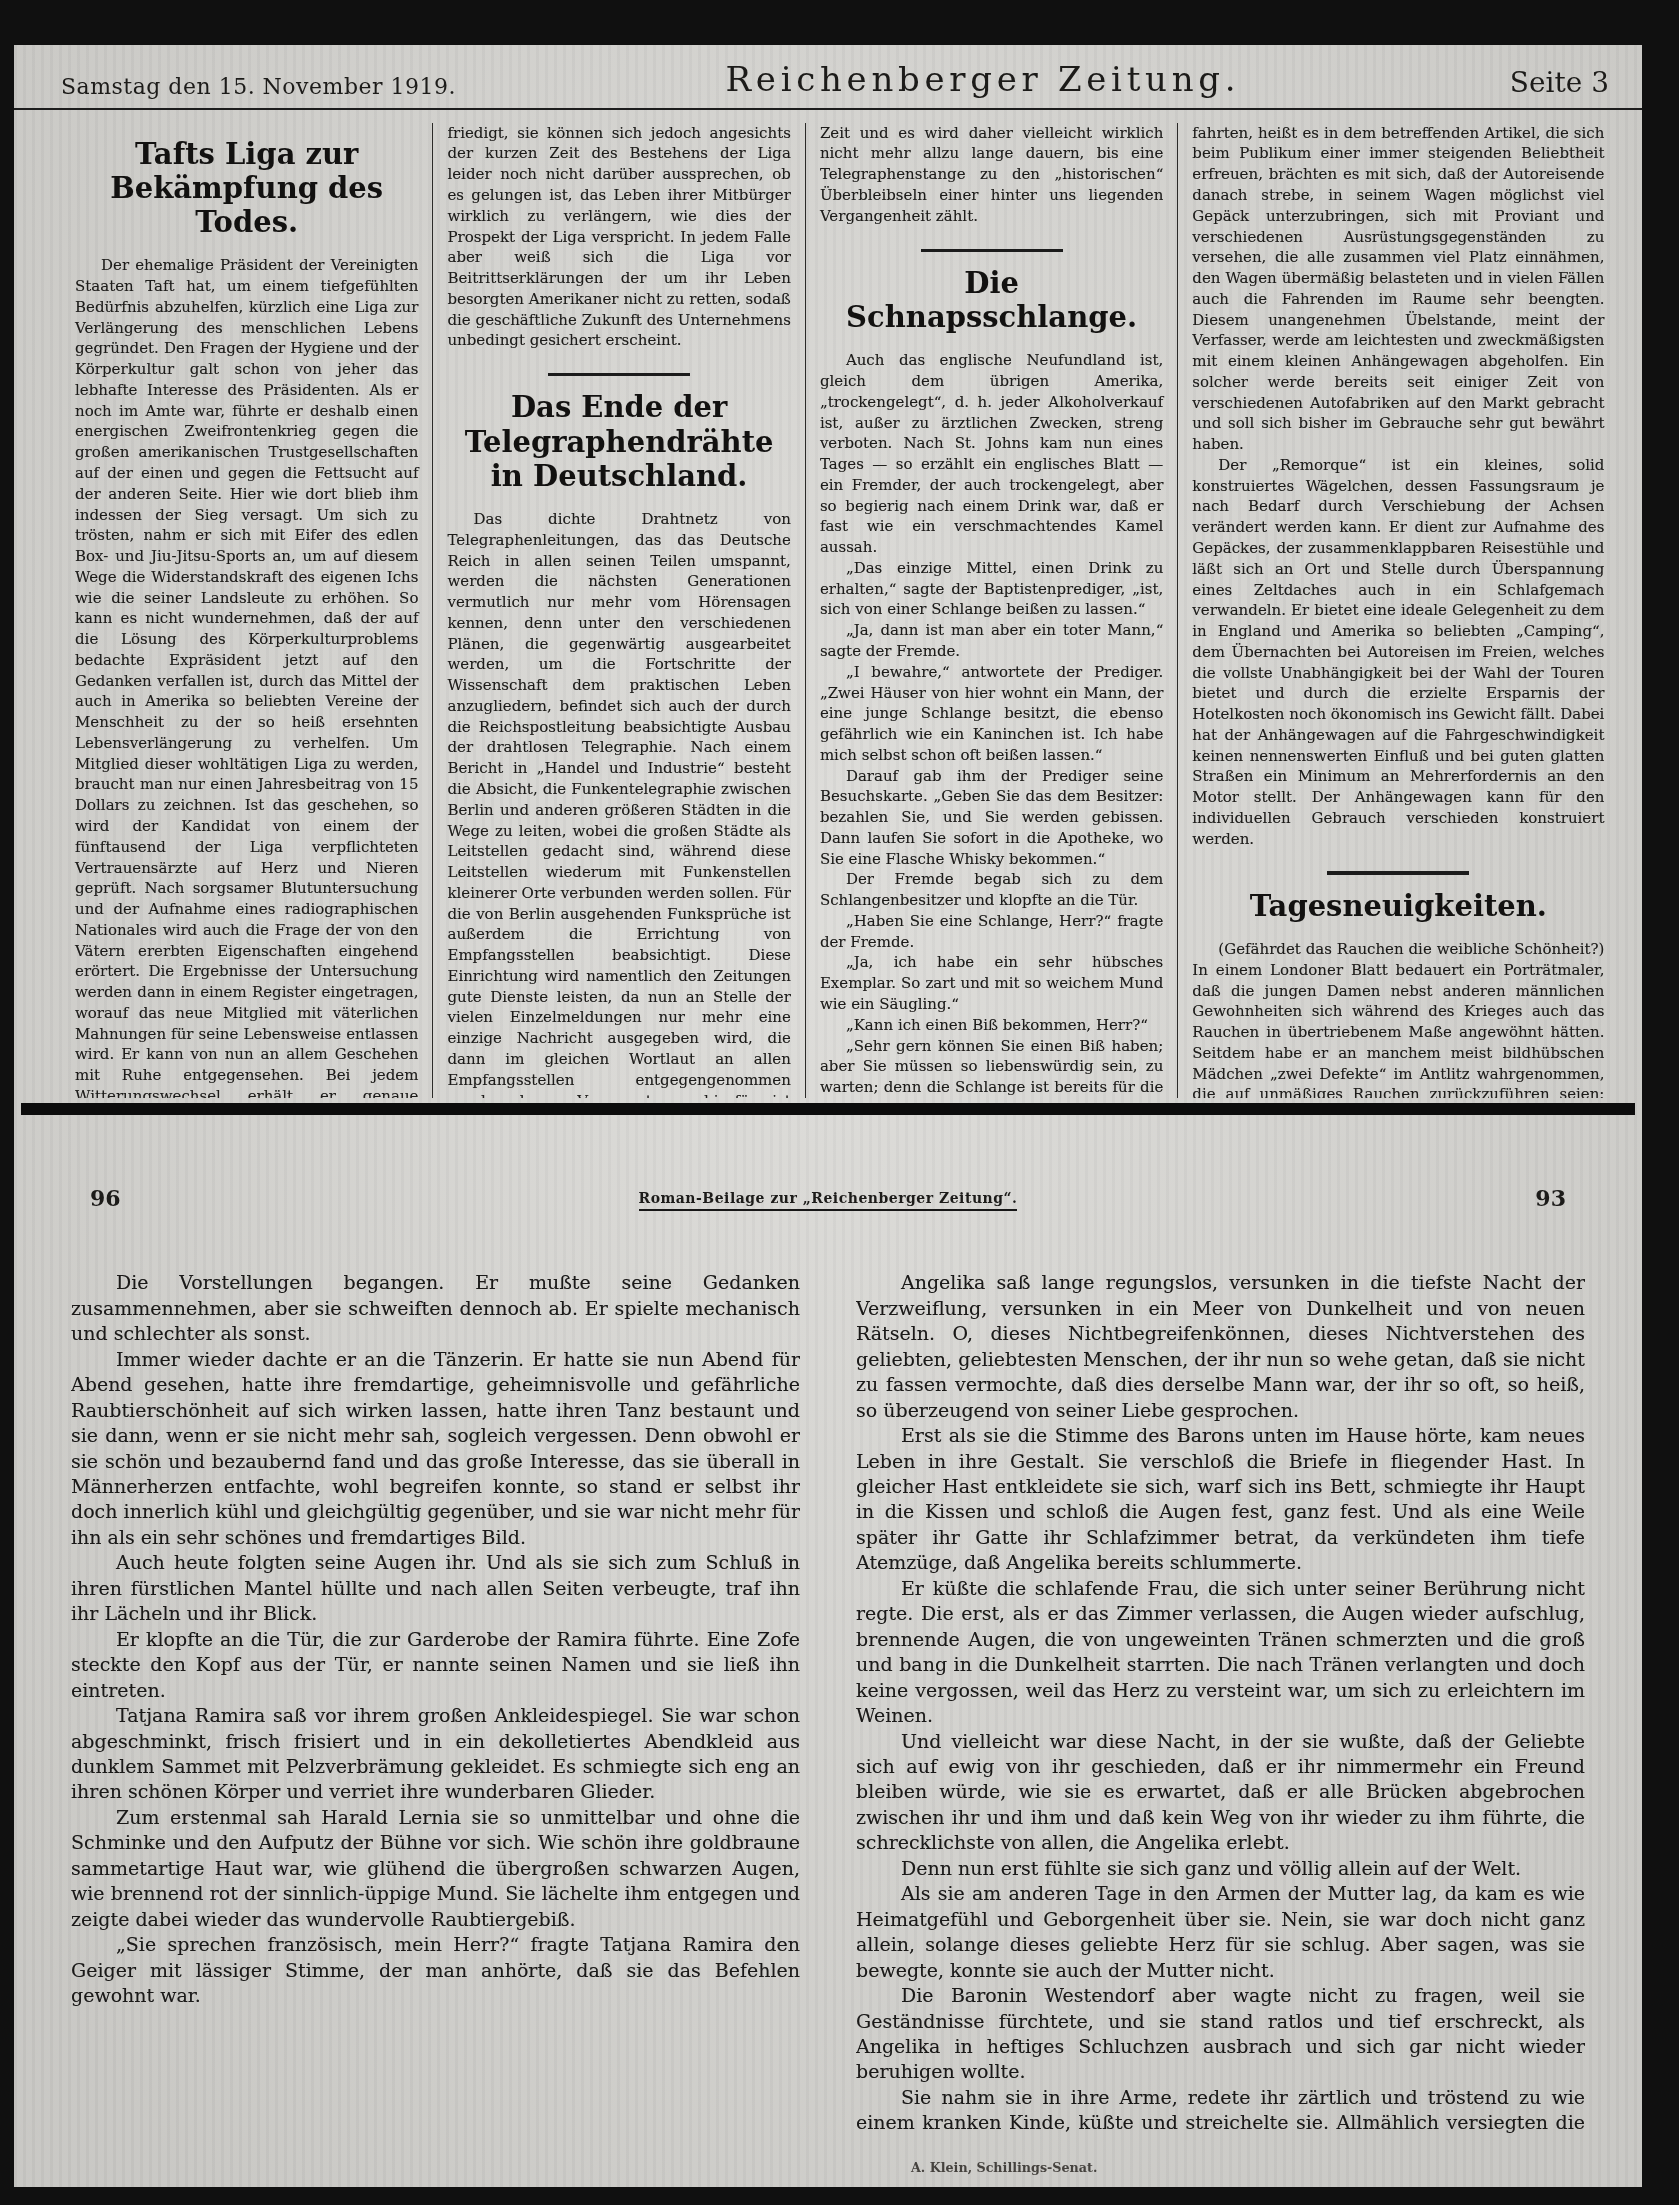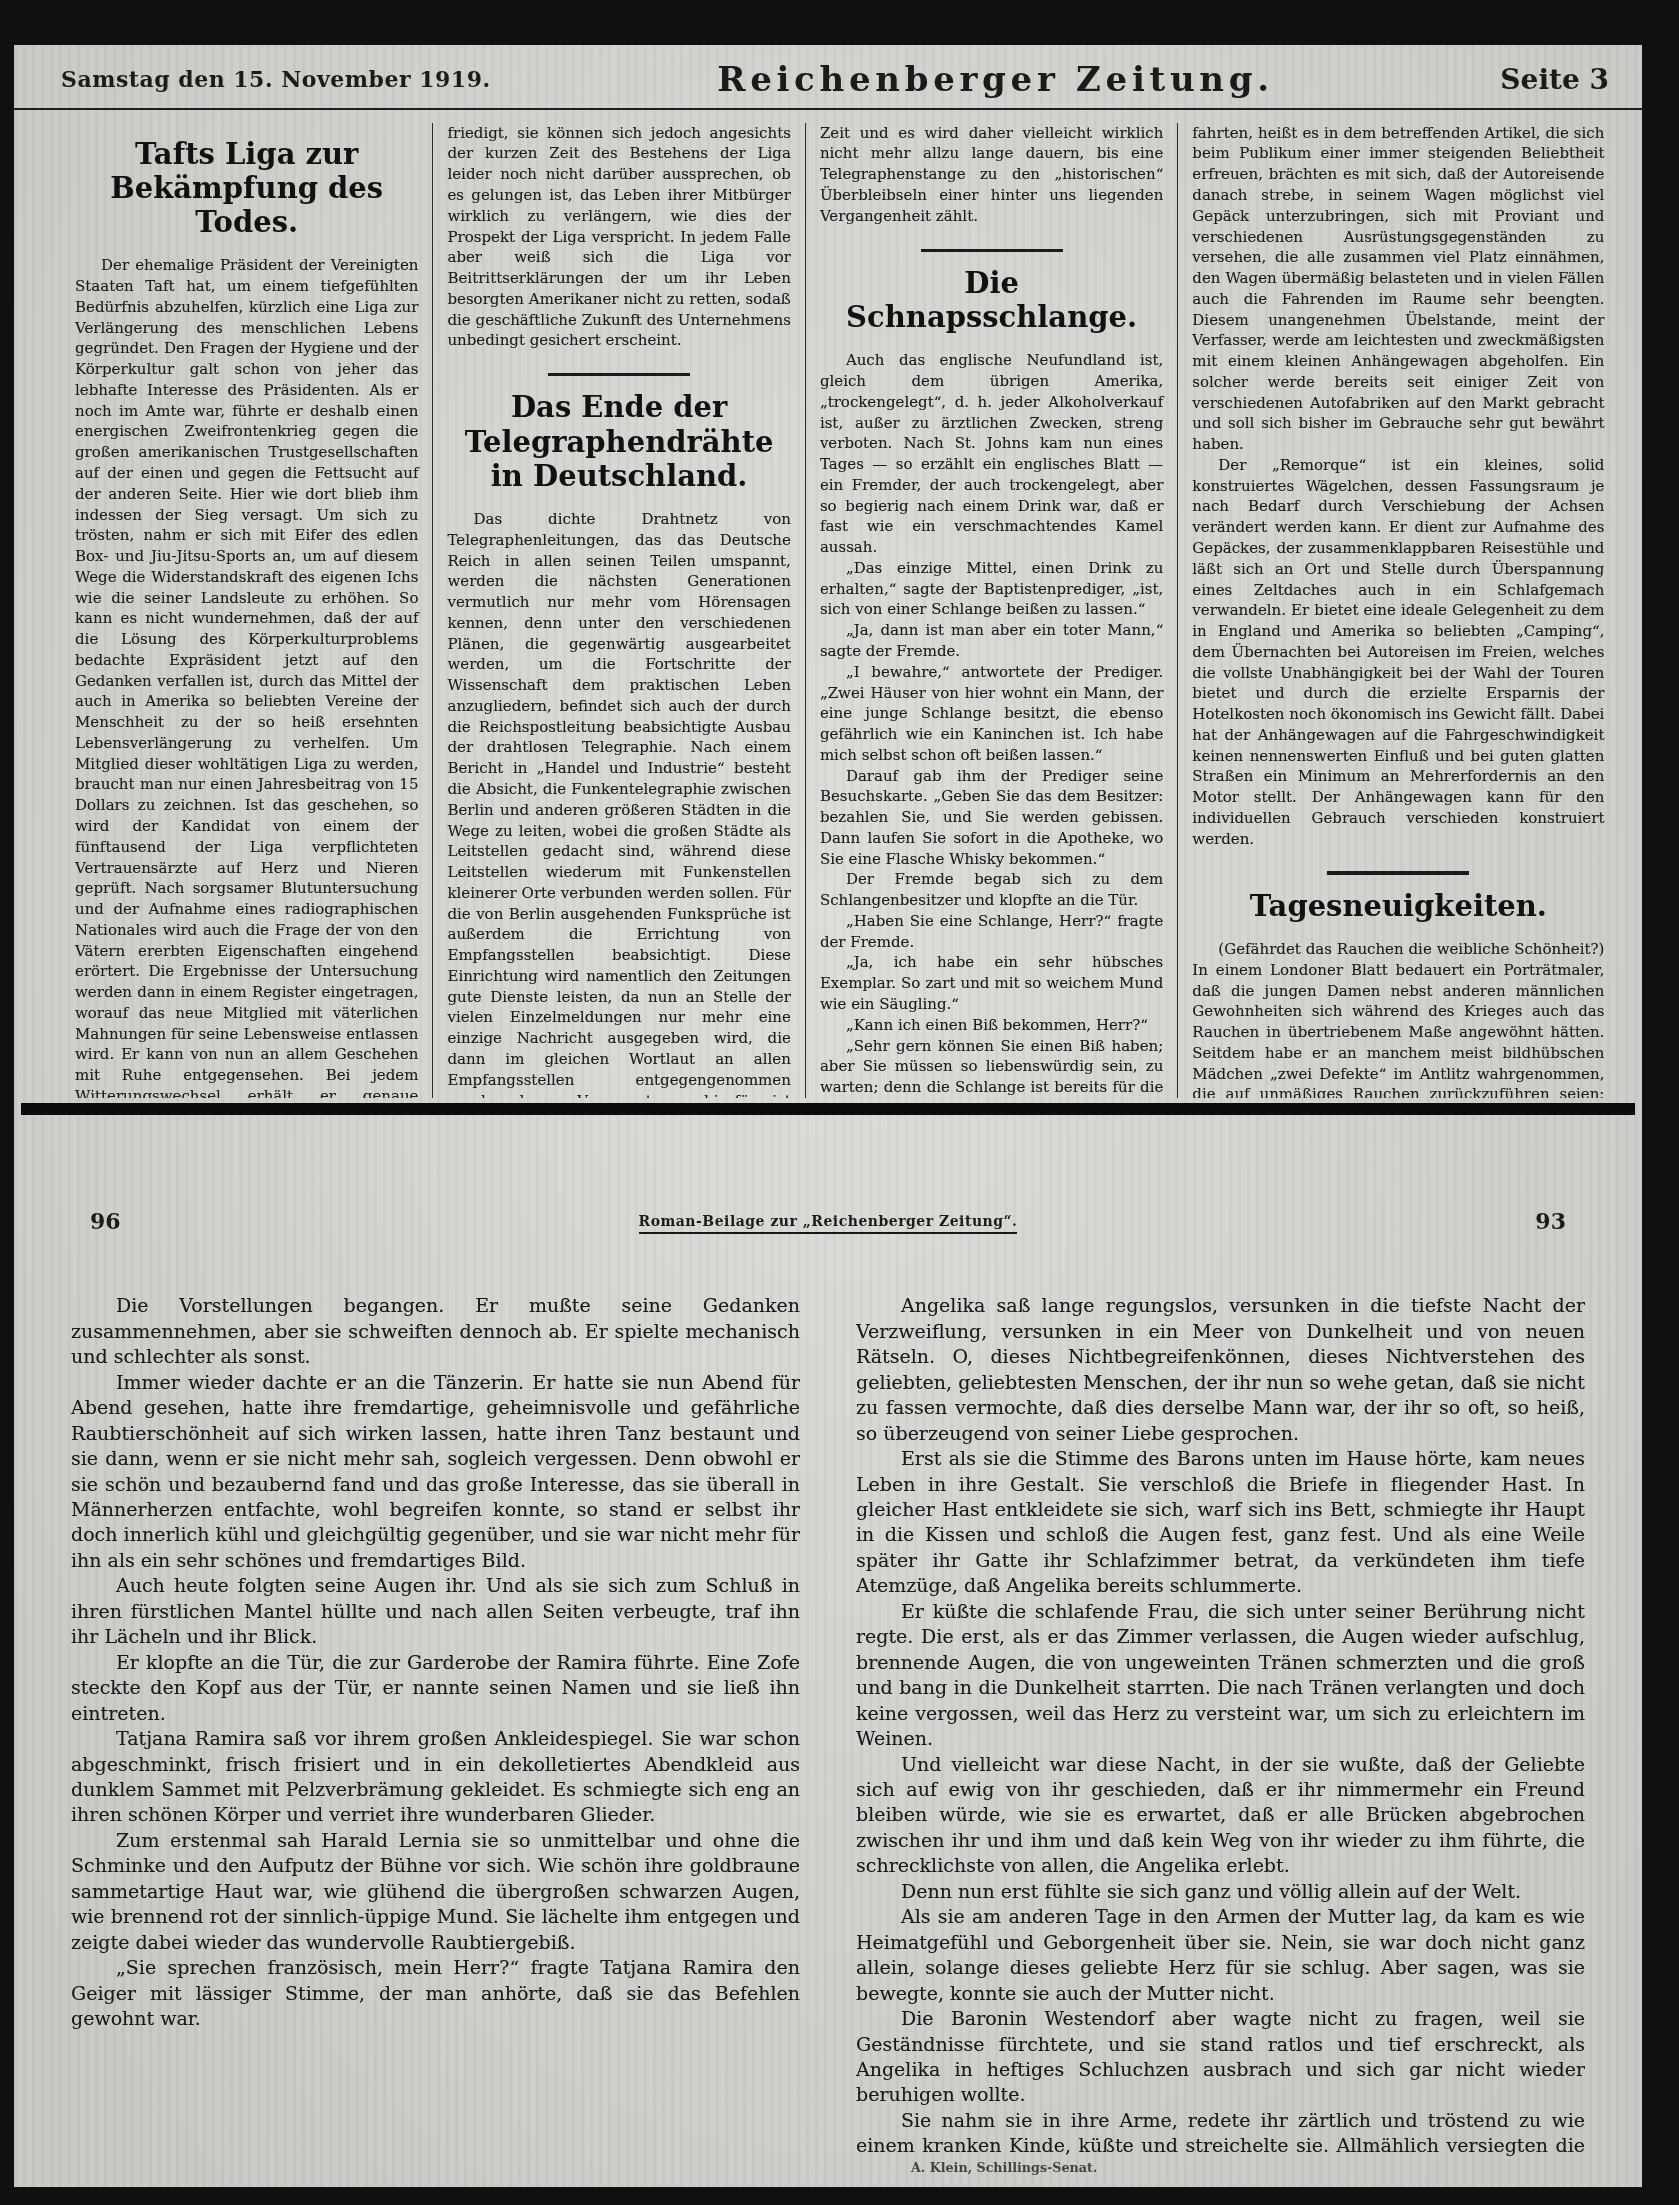--- a/index.html
+++ b/index.html
@@ -13,24 +13,24 @@
   .paper{
     position:absolute;left:14px;top:45px;width:1628px;height:2142px;
     background:
       radial-gradient(ellipse at 50% 40%, rgba(255,255,255,0.20), rgba(0,0,0,0.06) 90%),
       repeating-linear-gradient(90deg, rgba(0,0,0,0.035) 0 3.3px, rgba(0,0,0,0) 3.3px 9px),
       #d6d5d1;
     color:#1c1b19;
     box-sizing:border-box;
   }
   .masthead{
-    display:flex;justify-content:space-between;align-items:center;
+    display:flex;justify-content:space-between;align-items:flex-end;
     padding:14px 33px 9.4px 47px;
     border-bottom:2.8px solid #1d1d1d;
-    font-weight:bold;
+    font-weight:normal;
   }
   .m-date{font-size:22px;letter-spacing:0.5px;}
   .m-title{font-size:34px;letter-spacing:4.7px;}
   .m-page{font-size:28px;}
   .news-section{
     display:flex;
     height:988px;
     overflow:hidden;
     padding:12.3px 23.6px 0 47px;
     box-sizing:border-box;
@@ -54,21 +54,21 @@
     text-shadow:0 0 0.5px rgba(20,20,20,0.35);
   }
   .cont{text-indent:0;}
   .sep{
     width:142px;height:3.3px;background:#1b1b1b;
     margin:22px auto 6.6px auto;
   }
   .thick-rule{
     height:12.3px;background:#0c0c0c;margin:4.7px 6.6px 0 6.6px;
   }
-  .supplement{padding:93px 57px 0 57px;}
+  .supplement{padding:70px 57px 0 57px;}
   .supp-head{
     display:flex;justify-content:space-between;align-items:flex-end;
     padding:0 19px;font-weight:bold;
   }
   .supp-page{font-size:22px;}
   .supp-title{
     font-size:14px;border-bottom:2.4px solid #161616;
     padding-bottom:3.8px;letter-spacing:0.5px;
   }
   .novel-cols{display:flex;gap:56px;margin-top:59px;}

